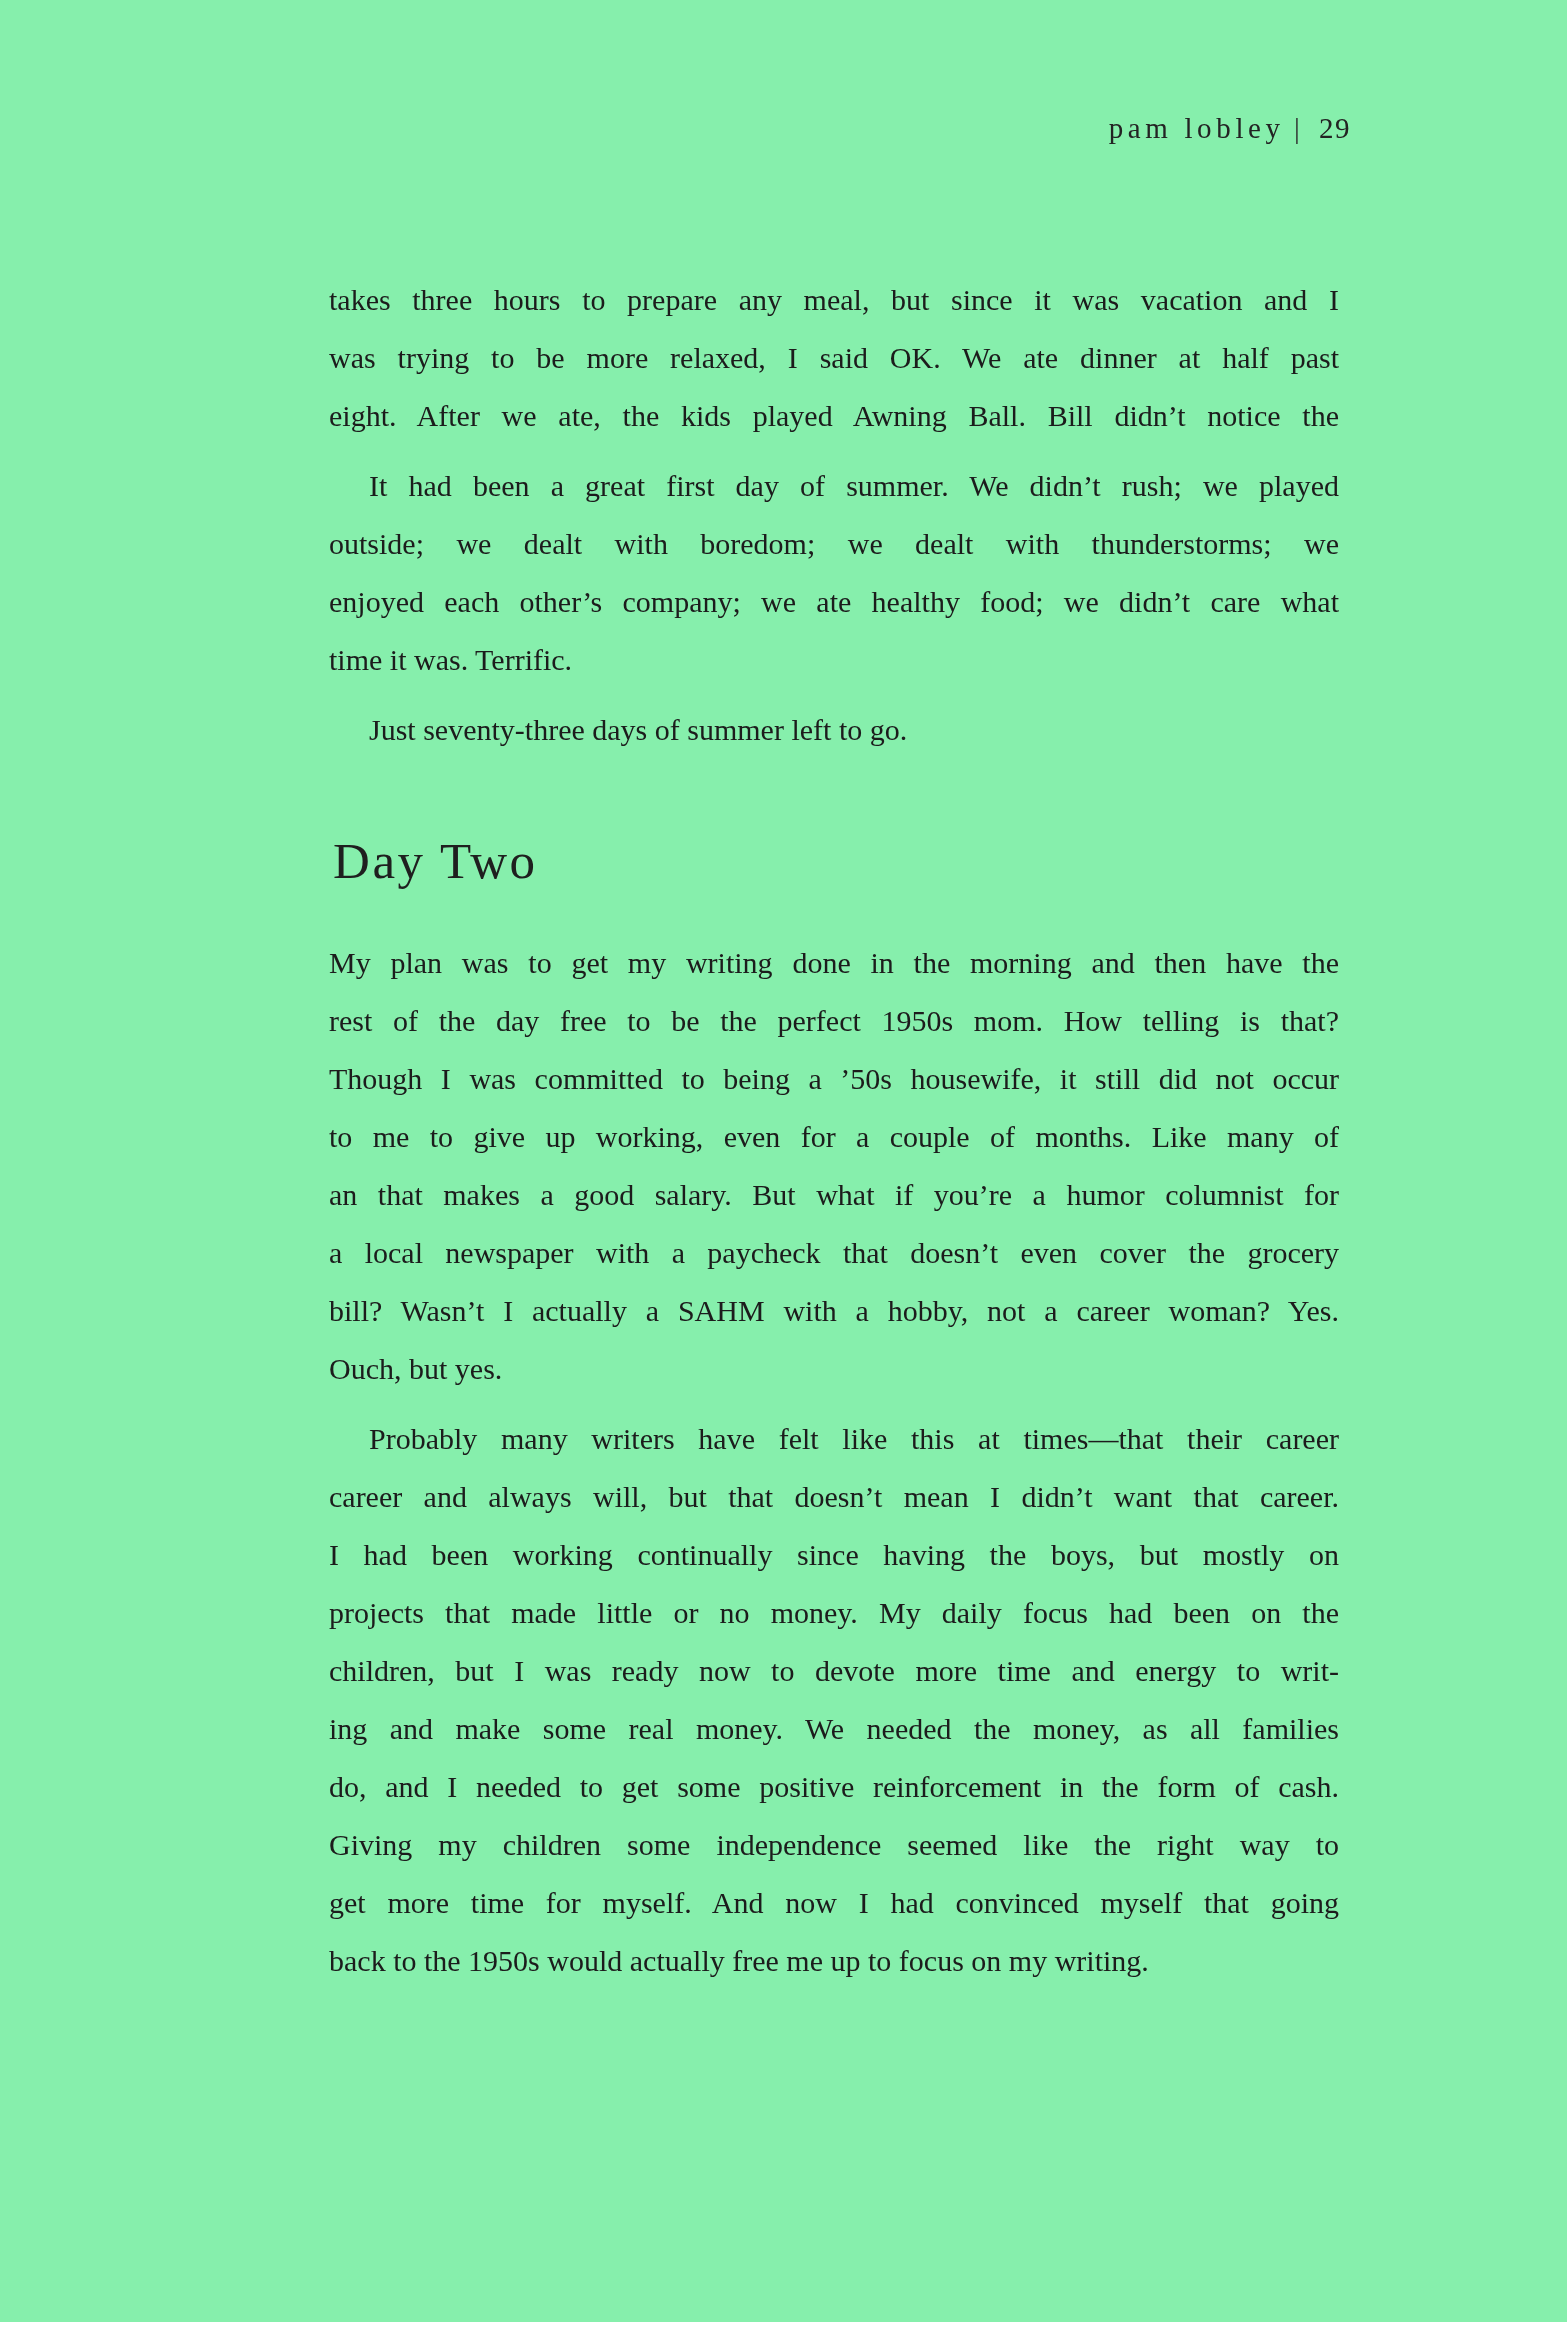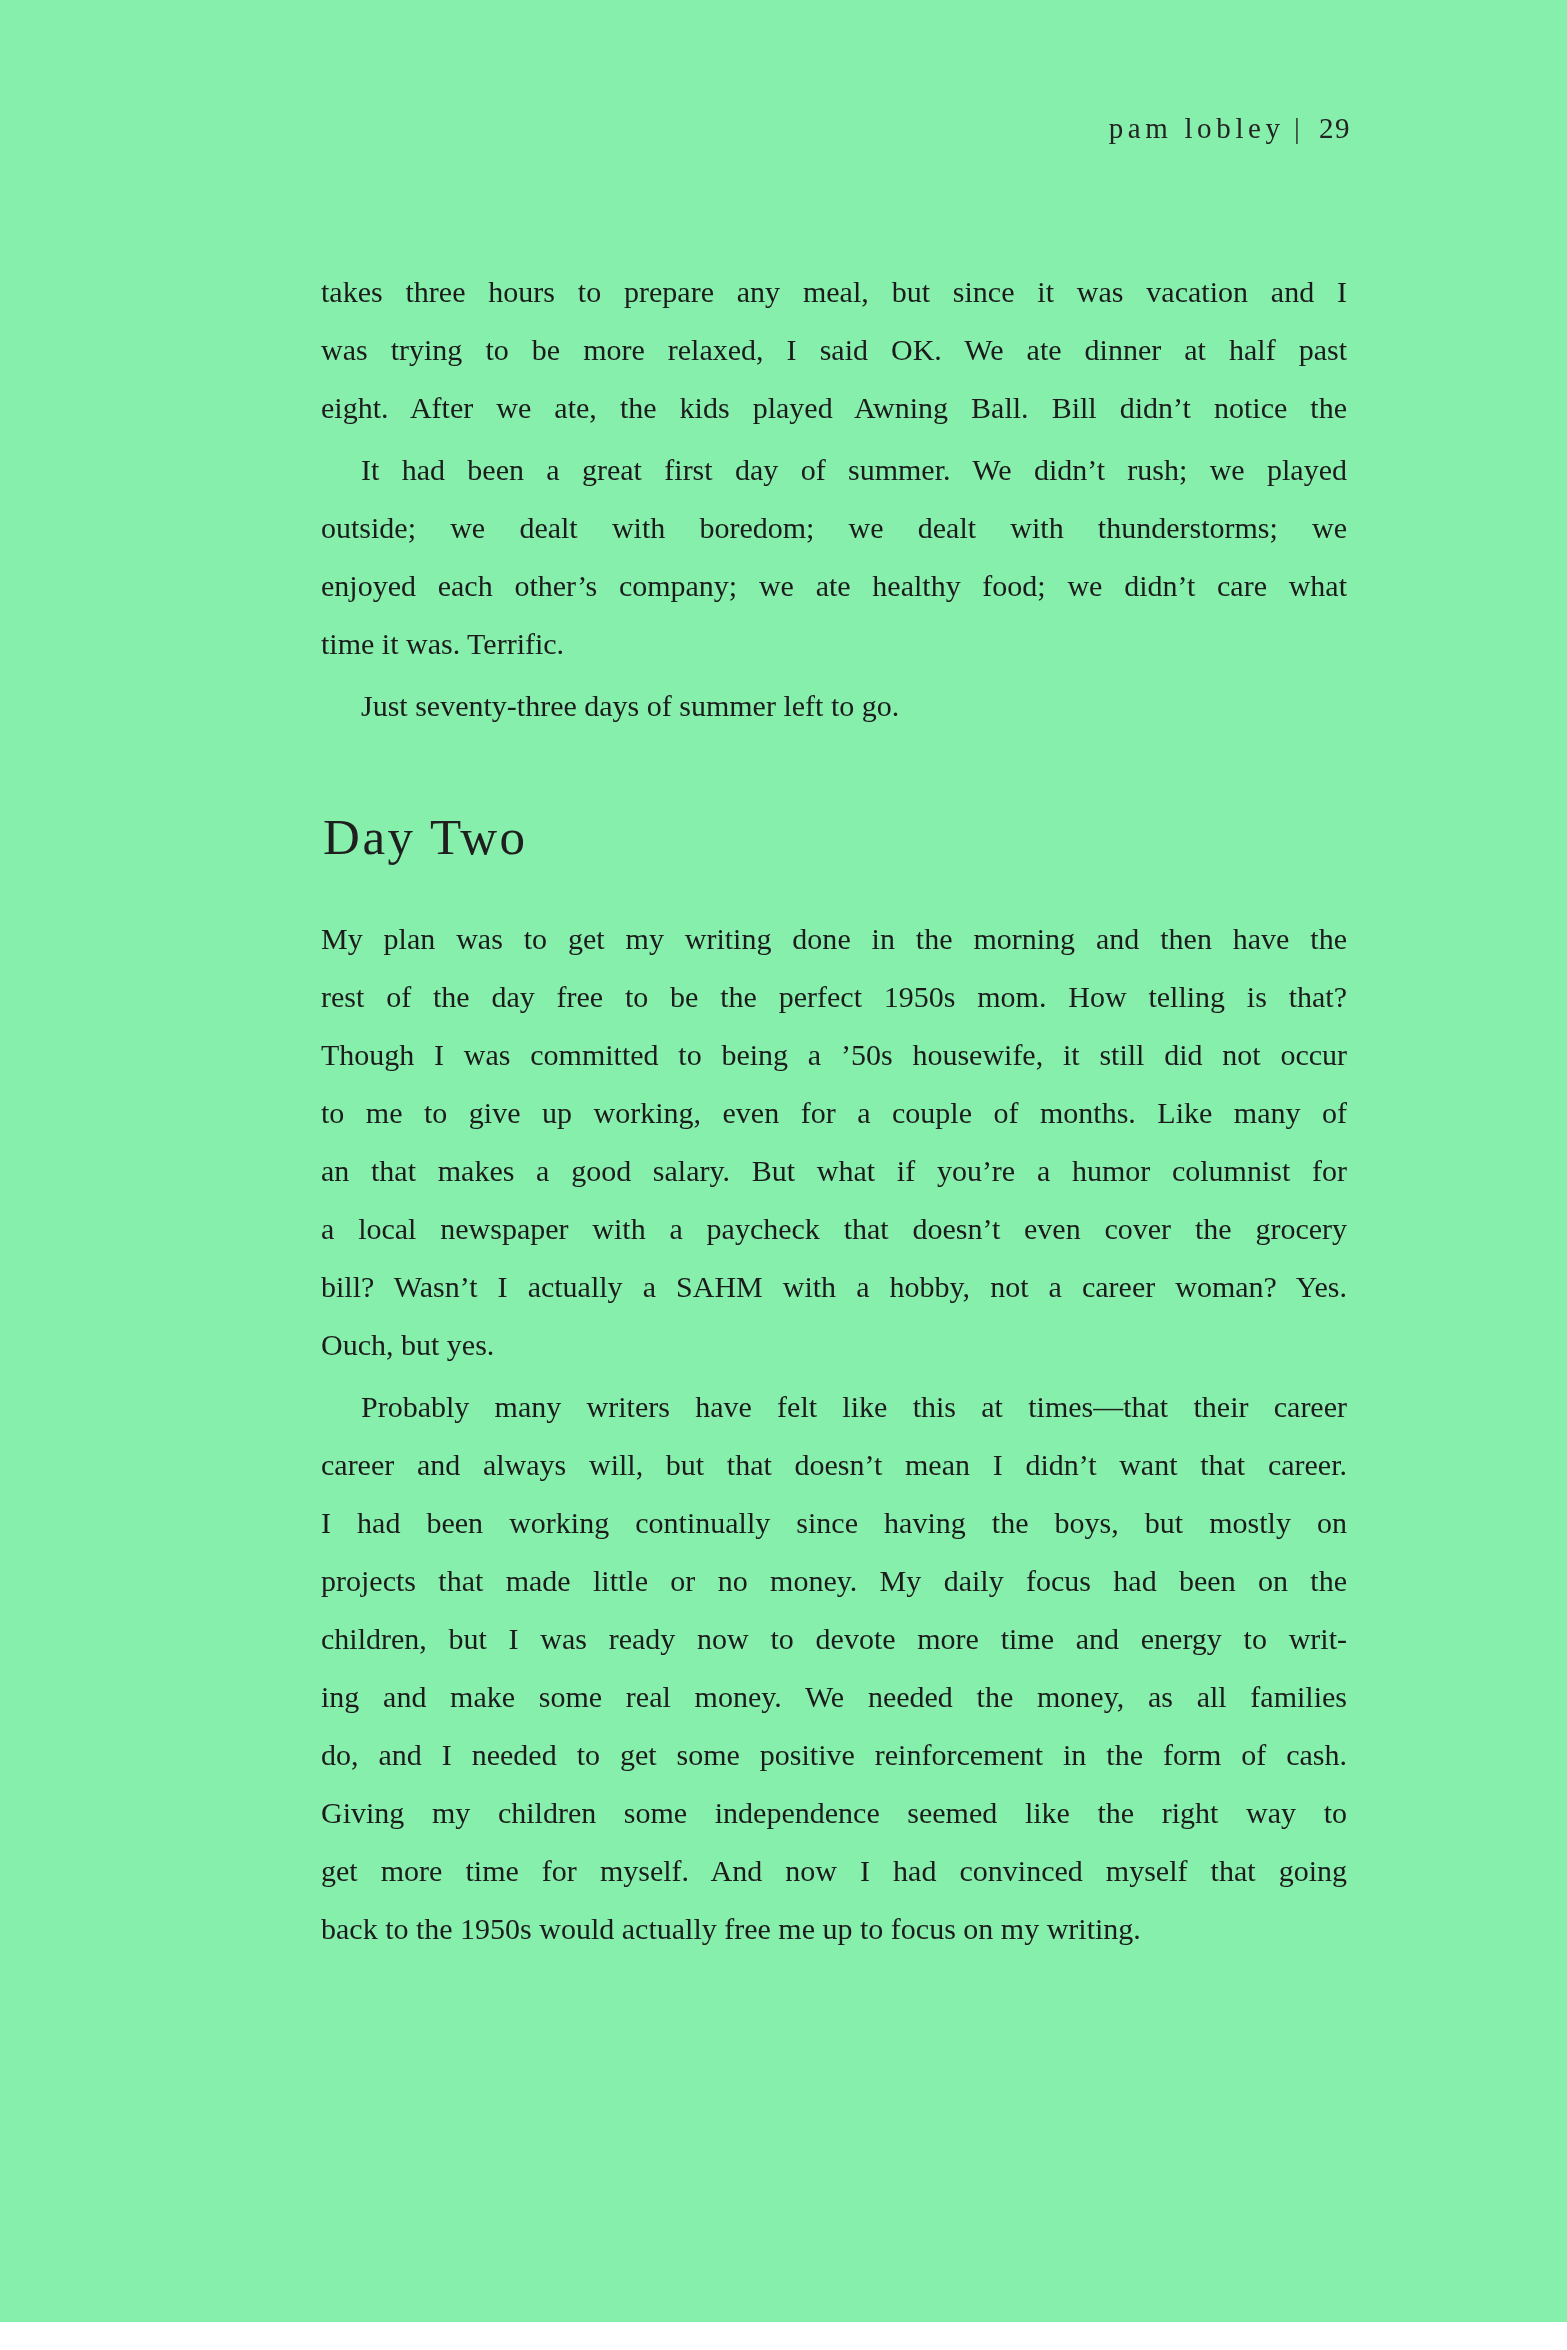--- a/index.html
+++ b/index.html
@@ -38,41 +38,41 @@
     letter-spacing: 0.05em;
   }
   .text-column {
     position: absolute;
     left: 317px;
     top: 259px;
     width: 1034px;
     font-size: 30px;
     line-height: 58px;
   }
-  .para { margin: 4px; padding: 0; }
+  .para { margin: 12px; padding: 0; }
   .line {
     text-align: justify;
     text-align-last: justify;
     text-justify: inter-word;
     min-height: 58px;
   }
   .line.last {
     text-align-last: left;
   }
   .line.first-indent {
     text-indent: 40px;
   }
   .day-heading {
     font-family: "Liberation Serif", serif;
     font-weight: 400;
     font-size: 51px;
     line-height: 68px;
     letter-spacing: 0.05em;
     color: #1f1f1f;
-    margin: 68px 0 39px 6px;
+    margin: 68px 0 39px 16px;
   }
 </style>
 </head>
 <body>
 
 <div class="page">
 
   <div class="running-header">
     <span>pam lobley</span><span class="sep">|</span><span class="pagenum">29</span>
   </div>

